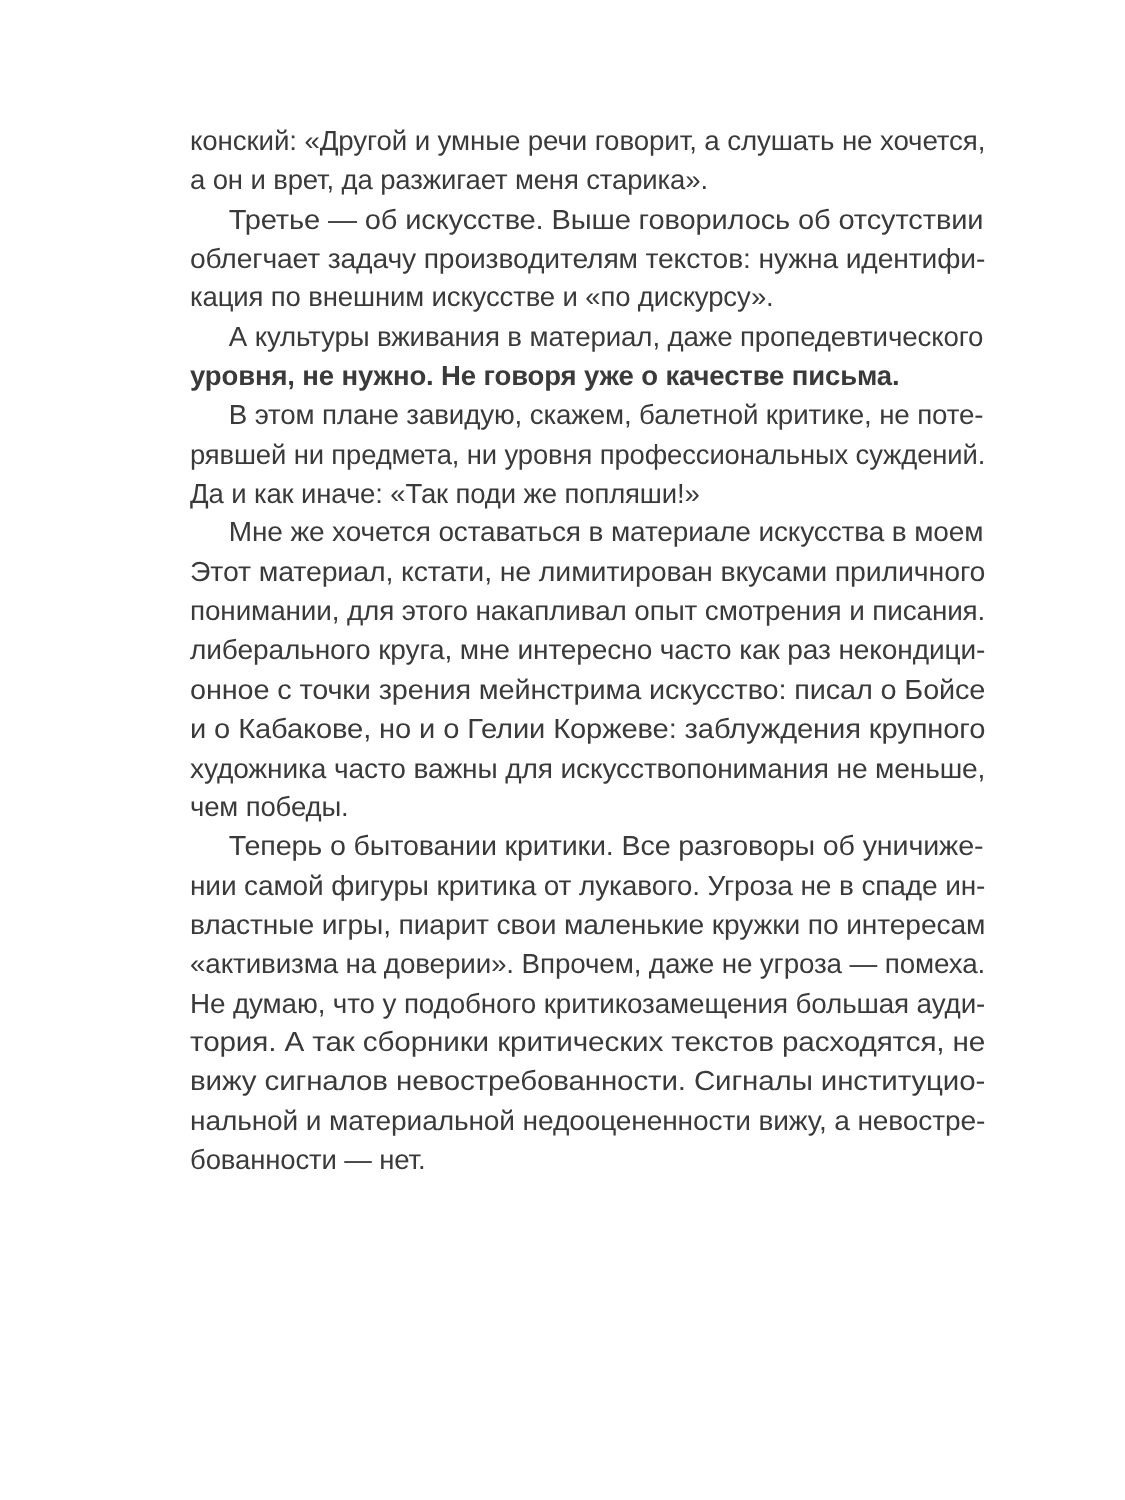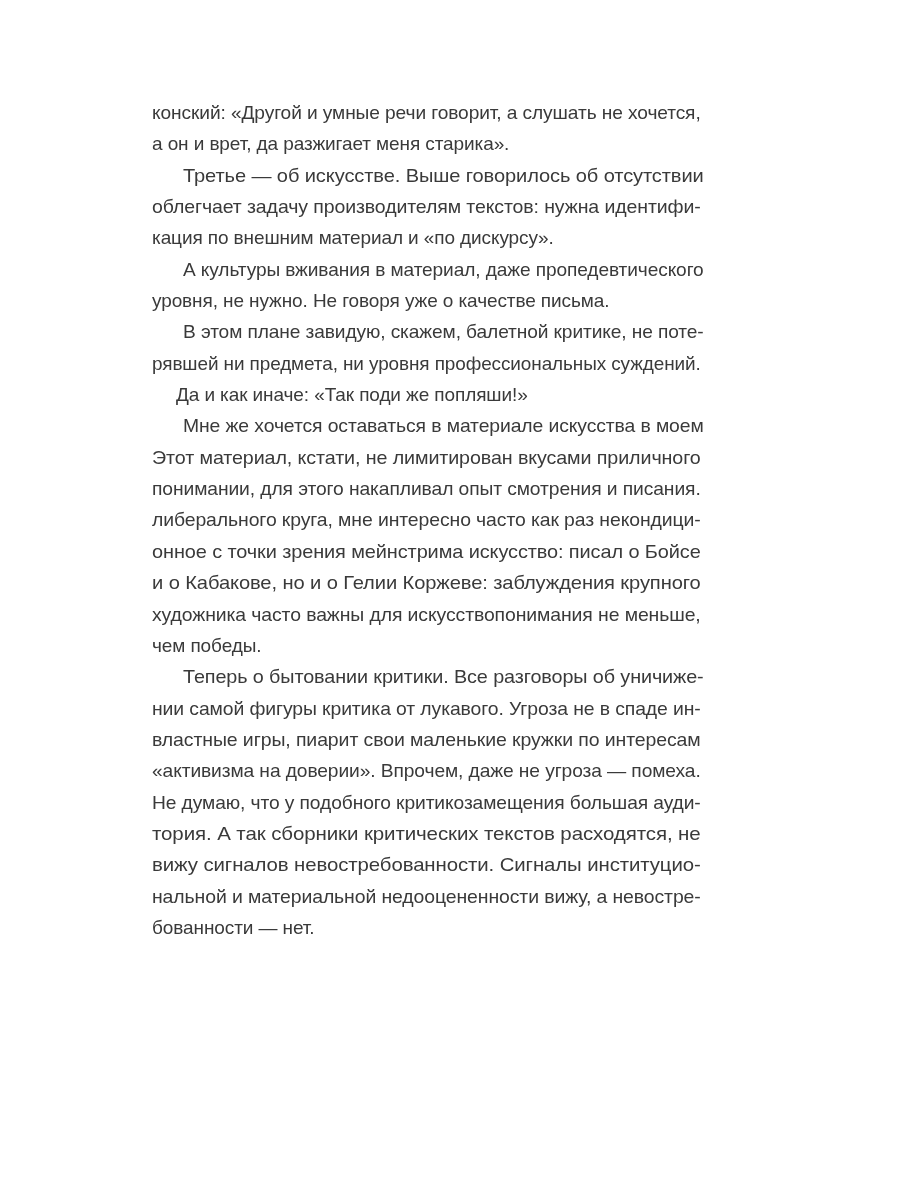--- a/index.html
+++ b/index.html
@@ -13,21 +13,21 @@
     height: 1200px;
     background: var(--page-bg, #ffffff);
     overflow: hidden;
   }
   .text-block {
     position: absolute;
     left: 152px;
     top: 97px;
     width: 607px;
     font-family: "Liberation Sans", "DejaVu Sans", sans-serif;
-    font-size: 19px;
+    font-size: 22px;
     font-weight: 400;
     color: var(--page-fg, #3a3a3a);
     letter-spacing: -0.1px;
   }
   .line {
     height: 31.35px;
     line-height: 31.35px;
     white-space: nowrap;
     overflow: visible;
   }
@@ -42,26 +42,26 @@
 </style>
 </head>
 <body>
 
 <div class="page">
   <div class="text-block" id="textBlock">
       <div class="line"><span class="line-inner" style="transform: scaleX(1.0081);">конский: «Другой и умные речи говорит, а слушать не хочется,</span></div>
       <div class="line"><span class="line-inner" style="transform: scaleX(1);">а он и врет, да разжигает меня старика».</span></div>
       <div class="line indent"><span class="line-inner" style="transform: scaleX(1.0561);">Третье — об искусстве. Выше говорилось об отсутствии</span></div>
       <div class="line"><span class="line-inner" style="transform: scaleX(1.0265);">облегчает задачу производителям текстов: нужна идентифи-</span></div>
-      <div class="line"><span class="line-inner" style="transform: scaleX(1);">кация по внешним материал и «по дискурсу».</span></div>
+      <div class="line"><span class="line-inner" style="transform: scaleX(1);">кация по внешним искусстве и «по дискурсу».</span></div>
       <div class="line indent"><span class="line-inner" style="transform: scaleX(1.0059);">А культуры вживания в материал, даже пропедевтического</span></div>
-      <div class="line"><span class="line-inner" style="transform: scaleX(1);">уровня, не нужно. Не говоря уже о качестве письма.</span></div>
+      <div class="line"><span class="line-inner" style="transform: scaleX(1); font-weight: bold;">уровня, не нужно. Не говоря уже о качестве письма.</span></div>
       <div class="line indent"><span class="line-inner" style="transform: scaleX(1.0076);">В этом плане завидую, скажем, балетной критике, не поте-</span></div>
       <div class="line"><span class="line-inner" style="transform: scaleX(0.9971);">рявшей ни предмета, ни уровня профессиональных суждений.</span></div>
-      <div class="line"><span class="line-inner" style="transform: scaleX(1); margin-left: 24px;">Да и как иначе: «Так поди же попляши!»</span></div>
+      <div class="line"><span class="line-inner" style="transform: scaleX(1);">Да и как иначе: «Так поди же попляши!»</span></div>
       <div class="line indent"><span class="line-inner" style="transform: scaleX(1.0183);">Мне же хочется оставаться в материале искусства в моем</span></div>
       <div class="line"><span class="line-inner" style="transform: scaleX(1.0364);">Этот материал, кстати, не лимитирован вкусами приличного</span></div>
       <div class="line"><span class="line-inner" style="transform: scaleX(1.0141);">понимании, для этого накапливал опыт смотрения и писания.</span></div>
       <div class="line"><span class="line-inner" style="transform: scaleX(1.0211);">либерального круга, мне интересно часто как раз некондици-</span></div>
       <div class="line"><span class="line-inner" style="transform: scaleX(1.0491);">онное с точки зрения мейнстрима искусство: писал о Бойсе</span></div>
       <div class="line"><span class="line-inner" style="transform: scaleX(1.0597);">и о Кабакове, но и о Гелии Коржеве: заблуждения крупного</span></div>
       <div class="line"><span class="line-inner" style="transform: scaleX(1.0215);">художника часто важны для искусствопонимания не меньше,</span></div>
       <div class="line"><span class="line-inner" style="transform: scaleX(1);">чем победы.</span></div>
       <div class="line indent"><span class="line-inner" style="transform: scaleX(1.0418);">Теперь о бытовании критики. Все разговоры об уничиже-</span></div>
       <div class="line"><span class="line-inner" style="transform: scaleX(1.0194);">нии самой фигуры критика от лукавого. Угроза не в спаде ин-</span></div>

